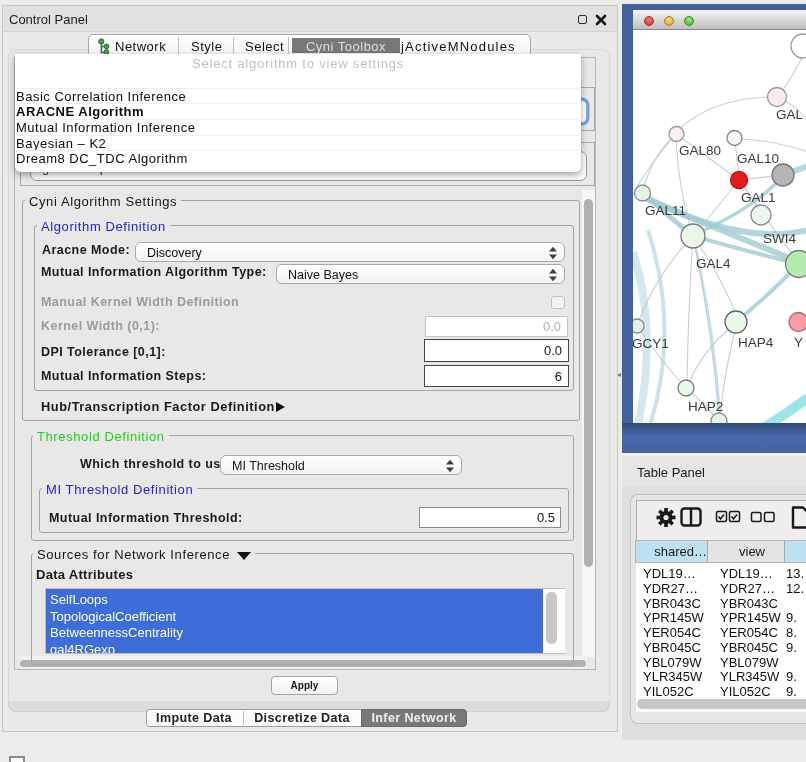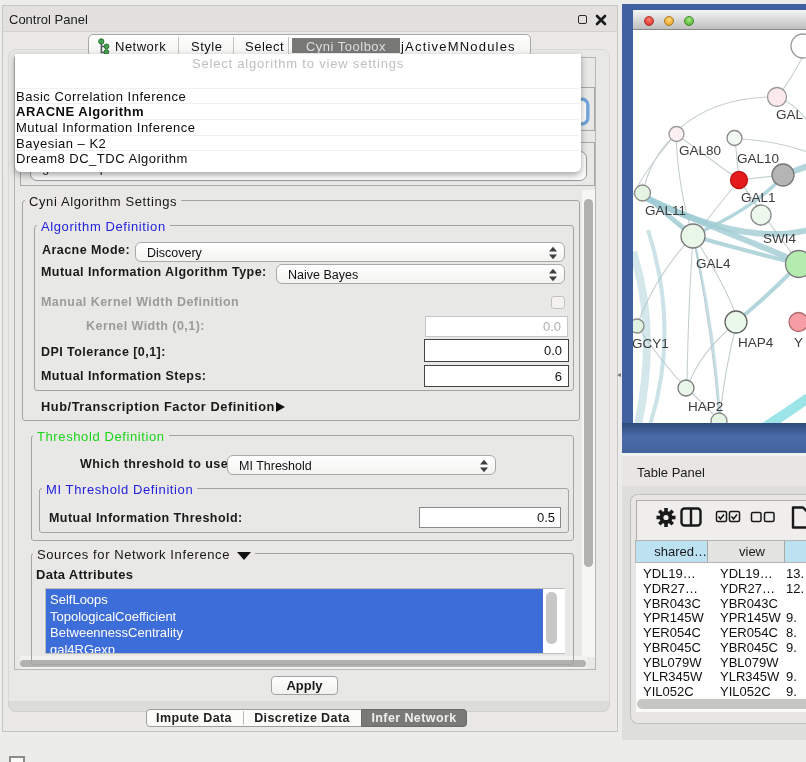--- a/index.html
+++ b/index.html
@@ -81,37 +81,37 @@
       <svg width="10" height="14" viewBox="0 0 10 14">
         <path d="M1 5.4 L5 0.8 L9 5.4 Z" fill="#3e3e3e"></path>
         <path d="M1 8.6 L5 13.2 L9 8.6 Z" fill="#3e3e3e"></path>
       </svg>
     </span>
 </div>
 
 <div class="abs lbl" style="left:41px; top:295px; color:#9b9b99;">Manual Kernel Width Definition</div>
 <div class="abs" style="left:551px; top:296px; width:14px; height:13px; background:#f3f2f0; border:1px solid #c2c2c0; border-radius:3px;"></div>
 
-<div class="abs lbl" style="left:41px; top:319px; color:#9b9b99;margin-left:45px;">Kernel Width (0,1):</div>
+<div class="abs lbl" style="left:41px; top:319px; color:#9b9b99;">Kernel Width (0,1):</div>
 <div class="field" style="left:425px; top:316px; width:143px; height:21px; border:1px solid #c6c6c4; color:#b0b0ae; padding:2px 6px 0 0;">0.0</div>
 
 <div class="abs lbl" style="left:41px; top:345px;">DPI Tolerance [0,1]:</div>
 <div class="field" style="left:424px; top:339px; width:145px; height:23px; padding:3px 6px 0 0;">0.0</div>
 
 <div class="abs lbl" style="left:41px; top:369px;">Mutual Information Steps:</div>
 <div class="field" style="left:424px; top:365px; width:145px; height:22px; padding:3px 6px 0 0;">6</div>
 
 <div class="abs lbl" style="left:41px; top:399px; font-size:12.8px; letter-spacing:0.55px;">Hub/Transcription Factor Definition</div>
 <div class="abs" style="left:276px; top:402px; width:0; height:0; border-left:9px solid #111; border-top:5.5px solid transparent; border-bottom:5.5px solid transparent;"></div>
 
 <div class="abs" style="left:31px; top:435px; width:543px; height:106px; border:1px solid #a4a4a2; border-radius:3px;"></div>
 <div class="abs glbl" style="left:33px; top:429px; color:#18d518;">Threshold Definition</div>
 
 <div class="abs lbl" style="left:80px; top:457px;">Which threshold to use:</div>
-<div class="combo" style="left:227px; top:455px; width:269px; height:20px;">
+<div class="combo" style="left:220px; top:455px; width:242px; height:20px;">
  <span class="tx">MI Threshold</span>
  <span class="ar">
       <svg width="10" height="14" viewBox="0 0 10 14">
         <path d="M1 5.4 L5 0.8 L9 5.4 Z" fill="#3e3e3e"></path>
         <path d="M1 8.6 L5 13.2 L9 8.6 Z" fill="#3e3e3e"></path>
       </svg>
     </span>
 </div>
 
 <div class="abs" style="left:39px; top:488px; width:530px; height:45px; border:1px solid #a4a4a2; border-radius:3px;"></div>
@@ -125,21 +125,21 @@
 
 <div class="abs" style="left:45px; top:588px; width:520px; height:66px; background:#fff; border:1px solid #bdbdbb; border-right:none; overflow:hidden;padding-left:12px;">
  <div style="position:absolute; left:0; top:0; width:497px; height:66px; background:#3d6dd8;"></div>
  <div style="position:absolute; left:4px; top:3px; font-size:13px; color:#fff;">SelfLoops</div>
  <div style="position:absolute; left:4px; top:19.5px; font-size:13px; color:#fff;">TopologicalCoefficient</div>
  <div style="position:absolute; left:4px; top:36px; font-size:13px; color:#fff;">BetweennessCentrality</div>
  <div style="position:absolute; left:4px; top:52.5px; font-size:13px; color:#fff;">gal4RGexp</div>
  <div style="position:absolute; left:500px; top:3px; width:11px; height:52px; background:#c8c8c6; border-radius:5px;"></div>
 </div>
 
-<div class="abs" style="left:271px; top:676px; width:67px; height:19px; background:linear-gradient(#ffffff,#f1f1ef); border:1px solid #a2a2a0; border-radius:4px; text-align:center; font-size:13px; font-weight:bold; color:#1a1a1a; line-height:17px;">Apply</div>
+<div class="abs" style="left:271px; top:676px; width:67px; height:19px; background:linear-gradient(#ffffff,#f1f1ef); border:1px solid #a2a2a0; border-radius:4px; text-align:center; font-size:10px; font-weight:bold; color:#1a1a1a; line-height:17px;">Apply</div>
 
 <div class="abs" style="left:146px; top:709px; width:321px; height:18px; background:#fcfcfa; border:1px solid #9d9d9b; border-radius:4px;"></div>
 <div class="abs" style="left:361px; top:709px; width:106px; height:18px; background:#797977; border:1px solid #6a6a68; border-radius:0 4px 4px 0;"></div>
 <div class="abs" style="left:243px; top:711px; width:1px; height:14px; background:#bbbbb9;"></div>
 <div class="abs" style="left:194px; top:711px; font-size:12.5px; font-weight:bold; letter-spacing:0.4px; color:#222; transform:translateX(-50%);">Impute Data</div>
 <div class="abs" style="left:302px; top:711px; font-size:12.5px; font-weight:bold; letter-spacing:0.4px; color:#222; transform:translateX(-50%);">Discretize Data</div>
 <div class="abs" style="left:414px; top:711px; font-size:12.5px; font-weight:bold; letter-spacing:0.4px; color:#efefed; transform:translateX(-50%);">Infer Network</div>
 
 <div class="abs" style="left:9px; top:756px; width:16px; height:8px; border:2px solid #8a8a88; background:#fafaf8;"></div>
 

